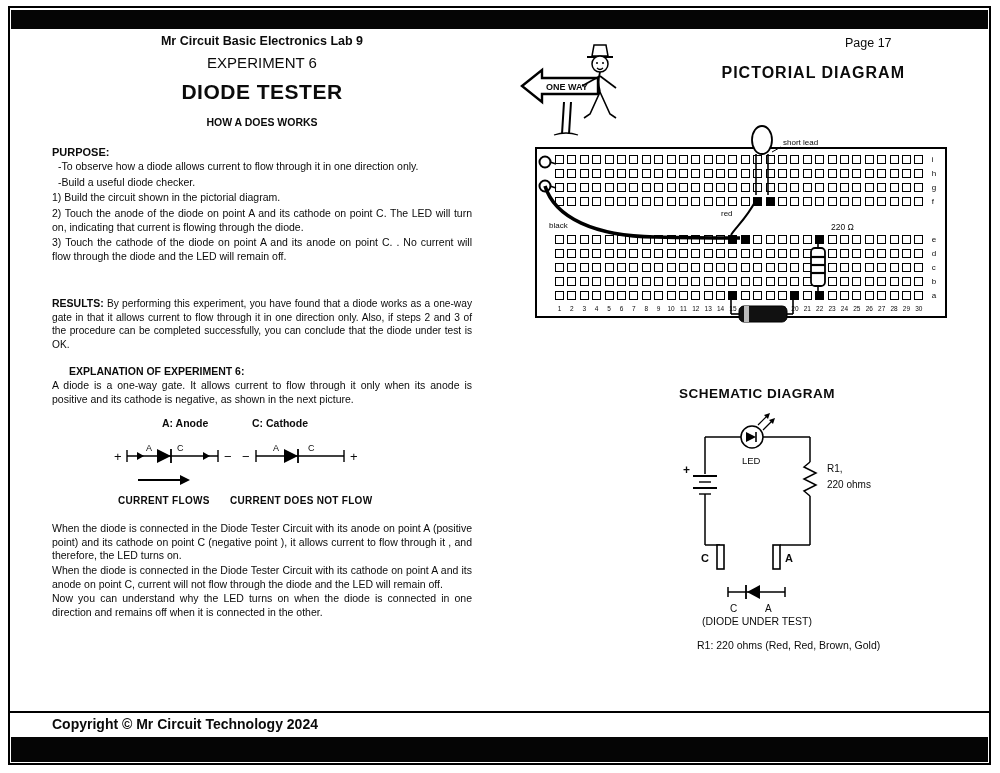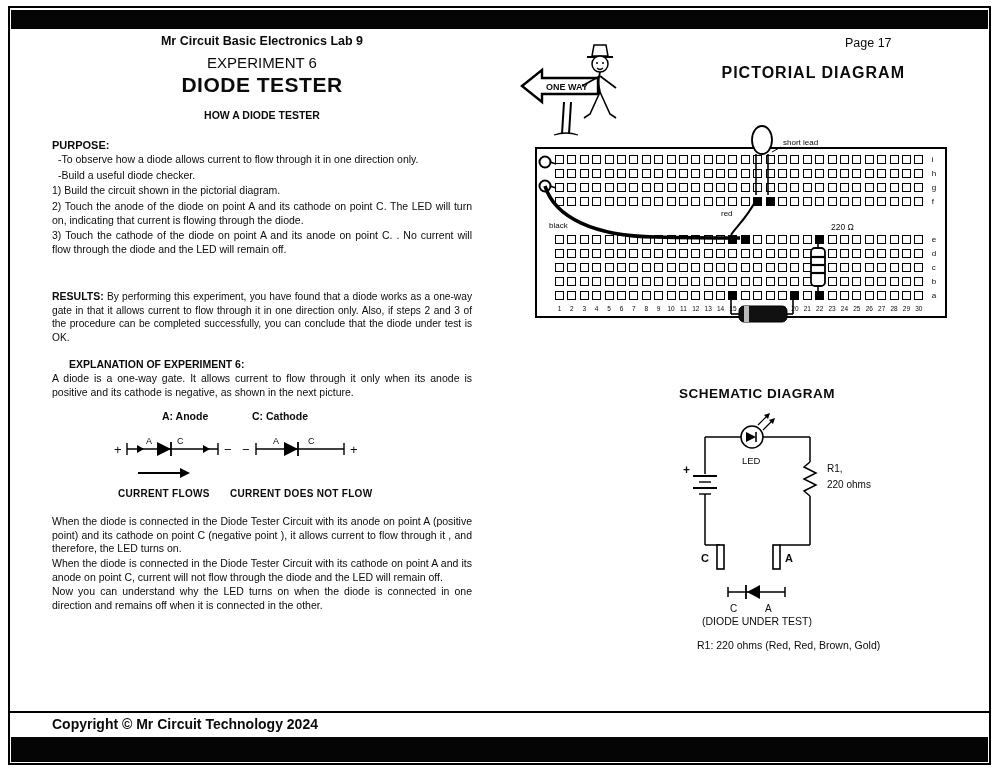--- a/index.html
+++ b/index.html
@@ -13,21 +13,21 @@
   .bar-top { left:11px; top:10px; width:977px; height:19px; }
   .bar-bottom { left:11px; top:737px; width:977px; height:25px; }
   .footer-rule { position:absolute; left:10px; top:711px; width:979px; border-top:2px solid #000; }
   .footer-text { position:absolute; left:52px; top:716px; font-size:14px; font-weight:bold; }
 
   
   .col-left { position:absolute; left:52px; top:34px; width:420px; }
   .doc-header { text-align:center; }
   .lab-title { font-size:12.5px; font-weight:bold; }
   .experiment-title { font-size:15px; font-weight:normal; margin-top:6px; }
-  .main-title { font-size:21px; font-weight:bold; margin-top:2px; letter-spacing:.5px; }
+  .main-title { font-size:21px; font-weight:bold; margin-top:9px; letter-spacing:.5px; }
   .subtitle { font-size:10.5px; font-weight:bold; margin-top:12px; }
 
   .sec-heading { font-size:11px; font-weight:bold; margin-top:18px; }
   .sec-heading.small { font-size:10.5px;padding-left:17px; }
   .body-text { font-size:10.5px; line-height:1.3; text-align:justify; margin-top:2px; }
   .purpose-item { padding-left:14px; text-indent:-8px; width:406px; text-align:left; }
   .results-block { margin-top:34px; font-size:10.2px; }
   .results-block b { font-size:10.5px; }
   .disc { margin-top:1px; }
   .disc.first { margin-top:8px; }
@@ -67,21 +67,21 @@
   <div class="bar bar-bottom"></div>
   <div class="frame"></div>
   <div class="footer-rule"></div>
   <div class="footer-text">Copyright © Mr Circuit Technology 2024</div>
 
   <div class="col-left">
     <div class="doc-header">
       <div class="lab-title">Mr Circuit Basic Electronics Lab 9</div>
       <div class="experiment-title">EXPERIMENT 6</div>
       <div class="main-title">DIODE TESTER</div>
-      <div class="subtitle">HOW A DIODE TESTER</div>
+      <div class="subtitle">HOW A DOES WORKS</div>
     </div>
 
     <div class="sec-heading">PURPOSE:</div>
     <p class="body-text purpose-item">-To observe how a diode allows current to flow through it in one direction only.</p>
     <p class="body-text purpose-item">-Build a useful diode checker.</p>
 
     <p class="body-text">1) Build the circuit shown in the pictorial diagram.</p>
     <p class="body-text">2) Touch the anode of the diode on point A and its cathode on point C. The LED will turn on, indicating that current is flowing through the diode.</p>
     <p class="body-text">3) Touch the cathode of the diode on point A and its anode on point C. . No current will flow through the diode and the LED will remain off.</p>
 

